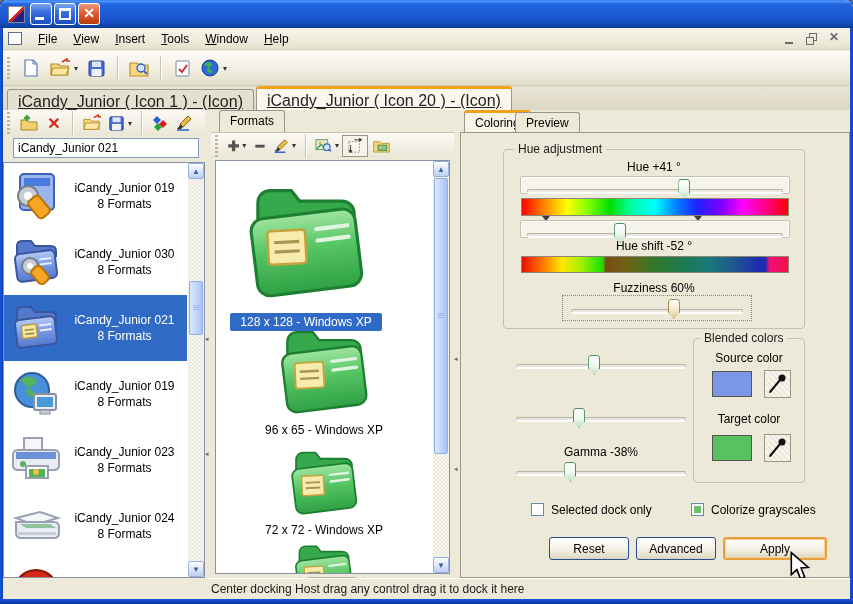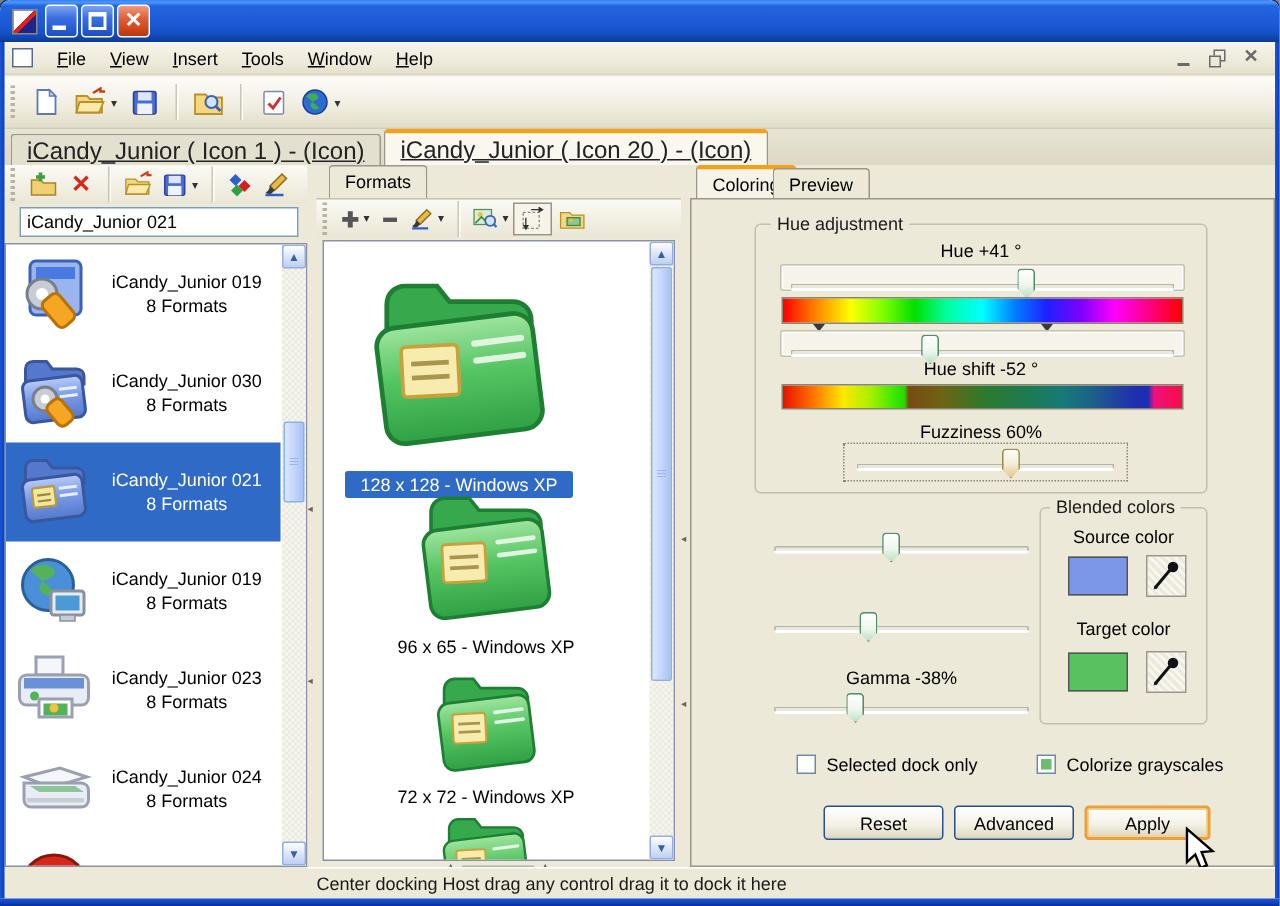--- a/index.html
+++ b/index.html
@@ -614,21 +614,21 @@
 
         <div class="cb" style="left:70px;top:370px"></div>
         <div class="lbl" style="left:90px;top:370px;text-align:left">Selected dock only</div>
         <div class="cb" style="left:230px;top:370px">
             <span class="fill"></span>
           </div>
         <div class="lbl" style="left:250px;top:370px;text-align:left">Colorize grayscales</div>
 
         <div class="xp-btn" style="left:88px;top:404px;width:80px">Reset</div>
         <div class="xp-btn" style="left:175px;top:404px;width:80px">Advanced</div>
-        <div class="xp-btn focus" style="left:262px;top:404px;width:84px">Apply</div>
+        <div class="xp-btn focus" style="left:262px;top:404px;width:104px">Apply</div>
 
         <svg style="position:absolute;left:326px;top:418px" width="26" height="30" viewBox="0 0 13 19">
           <path d="M1 1 L1 15 L4.5 11.8 L6.8 17.5 L9.4 16.4 L7.2 10.8 L11.8 10.4 Z" fill="#fff" stroke="#000" stroke-width="1"></path>
         </svg>
       </div>
     </div>
   </div>
 
   <div class="statusbar">
     <span>Center docking Host drag any control drag it to dock it here</span>

